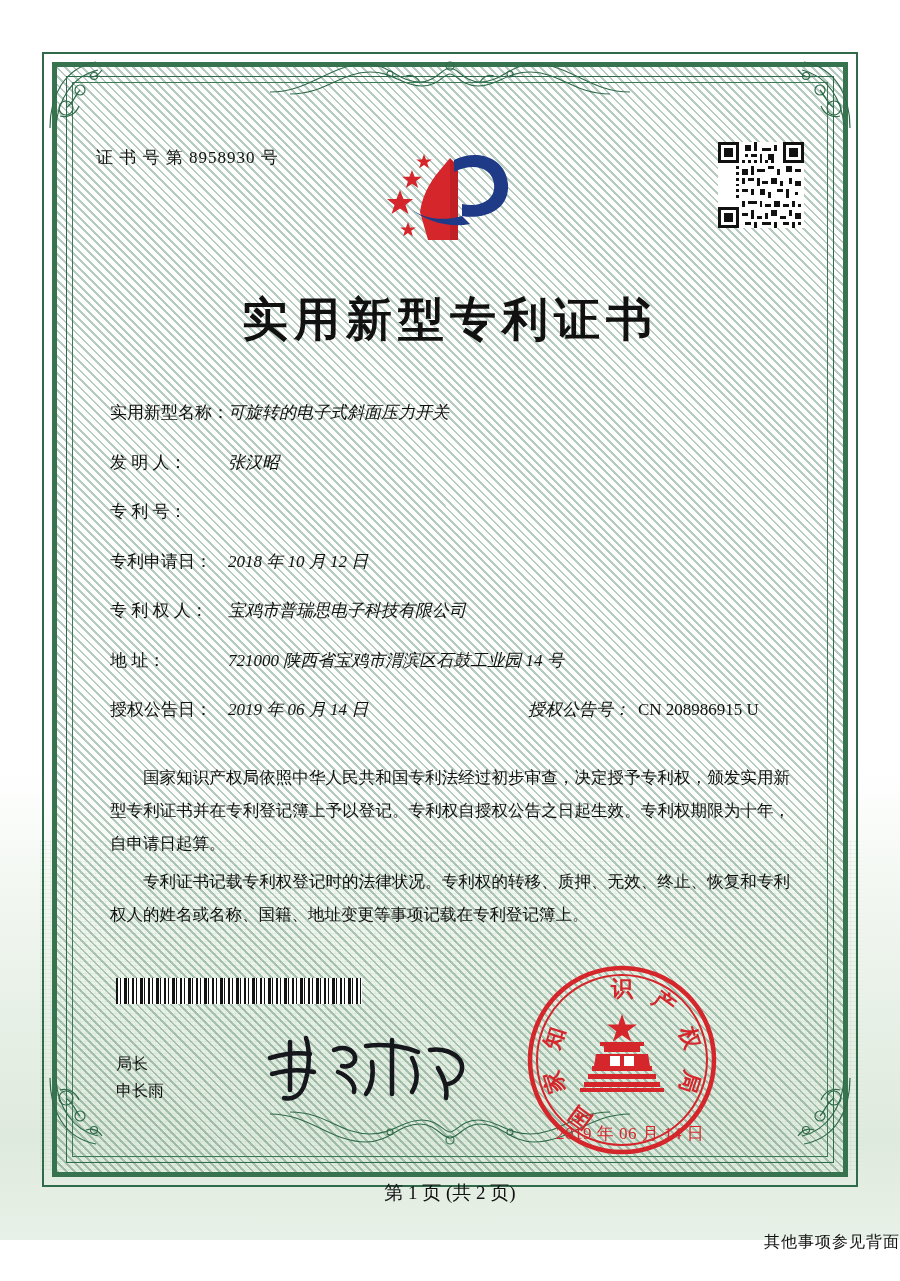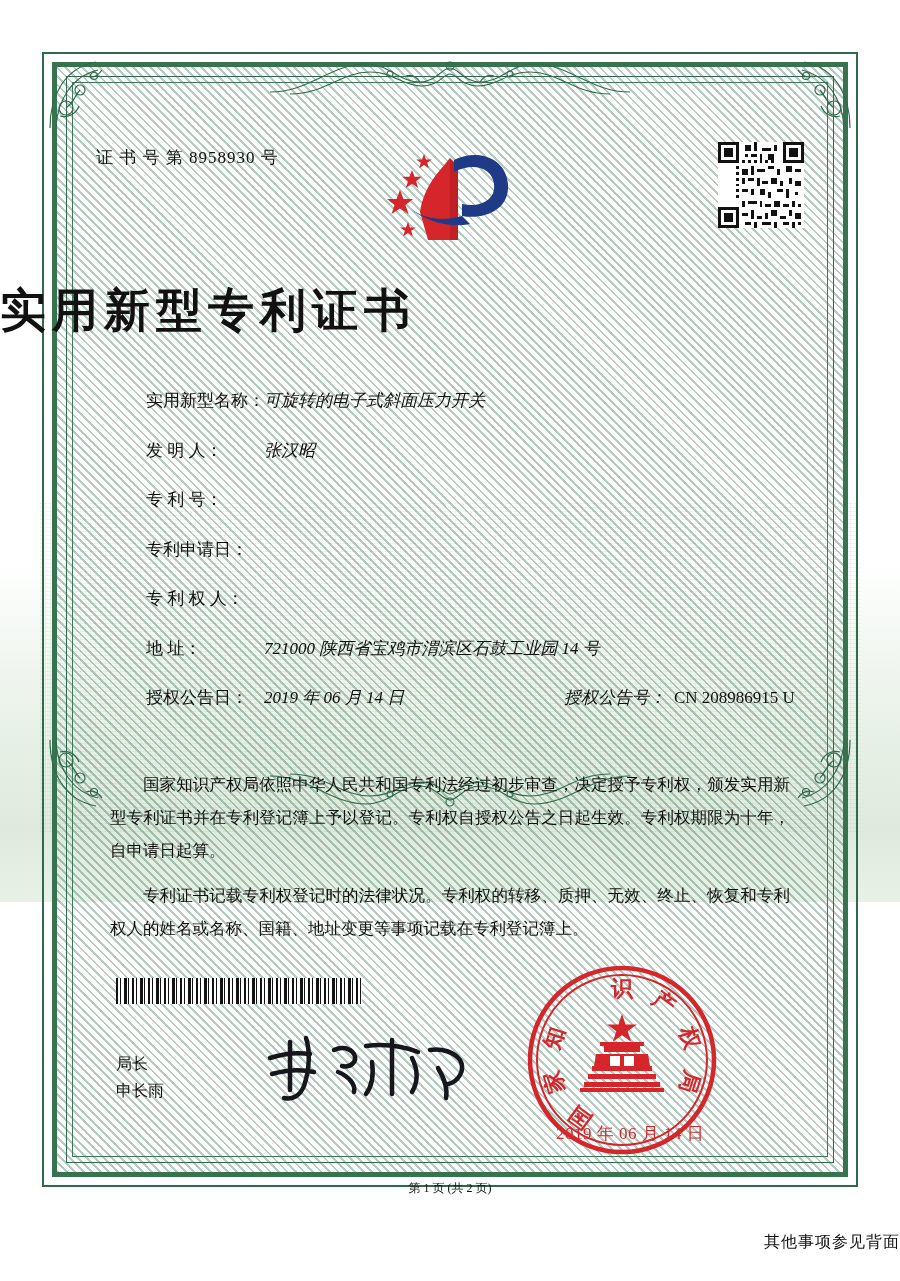--- a/index.html
+++ b/index.html
@@ -14,21 +14,21 @@
     color: #1a1a1a;
     position: relative;
     overflow: hidden;
   }
 
   
   #certificate {
     position: absolute;
     left: 0; top: 0;
     width: 900px;
-    height: 902px;
+    height: 1240px;
     background:
       linear-gradient(180deg, #ffffff 0%, #ffffff 62%, #f2f7f1 72%, #e7f0e6 82%, #dfeade 92%, #e8f1e7 100%);
   }
 
   
   .wash {
     position: absolute;
     left: 40px; right: 40px; bottom: 70px;
     height: 330px;
     background:
@@ -117,35 +117,34 @@
 
   .qr {
     position: absolute;
     right: 96px; top: 142px;
     width: 86px; height: 86px;
   }
   .qr svg { display:block; width:100%; height:100%; }
 
   .title {
     position: absolute;
-    left: 0; right: 0; top: 280px;
-    text-align: left;
+    left: 0; right: 0; top: 289px;
+    text-align: center;
     font-family: "DejaVu Serif", "Liberation Serif", serif;
     font-size: 46px;
     font-weight: bold;
     letter-spacing: 6px;
     color: #111;
   }
 
   
   .fields {
     position: absolute;
-    left: 110px; top: 388px;
+    left: 110px; top: 400px;
     width: 690px;
-    margin-left: 36px;
   }
   .field-row {
     display: flex;
     align-items: baseline;
     margin-bottom: 24px;
     font-size: 17px;
     line-height: 1.5;
     color: #111;
   }
   .field-label {
@@ -170,21 +169,21 @@
   .paragraphs {
     position: absolute;
     left: 110px; top: 756px;
     width: 680px;
     font-size: 16.5px;
     line-height: 2.0;
     color: #111;
     text-align: justify;
   }
   .paragraphs p {
-    margin: 12px 0 2px 0;
+    margin: 5px 0 2px 0;
     text-indent: 2em;
   }
 
   
   .barcode {
     position: absolute;
     left: 116px; top: 978px;
     width: 246px; height: 26px;
     background:
       repeating-linear-gradient(90deg,
@@ -224,21 +223,21 @@
     font-size: 17px;
     color: #d4262b;
     letter-spacing: 0.5px;
   }
 
   
   .page-num {
     position: absolute;
     left: 0; right: 0; top: 1180px;
     text-align: center;
-    font-size: 12px;
+    font-size: 19px;
     color: #111;
   }
   .footer-note {
     position: absolute;
     left: 0; right: 0; top: 1232px;
     text-align: right;
     font-size: 16px;
     color: #111;
     letter-spacing: 1px;
   }
@@ -452,24 +451,26 @@
       <div class="field-label">发 明 人：</div>
       <div class="field-value">张汉昭</div>
     </div>
 
     <div class="field-row">
       <div class="field-label">专 利 号：</div>
     </div>
 
     <div class="field-row">
       <div class="field-label">专利申请日：</div>
+      <div class="field-value">2018 年 10 月 12 日</div>
     </div>
 
     <div class="field-row">
       <div class="field-label">专 利 权 人：</div>
+      <div class="field-value">宝鸡市普瑞思电子科技有限公司</div>
     </div>
 
     <div class="field-row">
       <div class="field-label">地        址：</div>
       <div class="field-value">721000  陕西省宝鸡市渭滨区石鼓工业园 14 号</div>
     </div>
 
     <div class="field-row dual">
       <div class="field-label">授权公告日：</div>
       <div class="field-value">2019 年 06 月 14 日</div>

